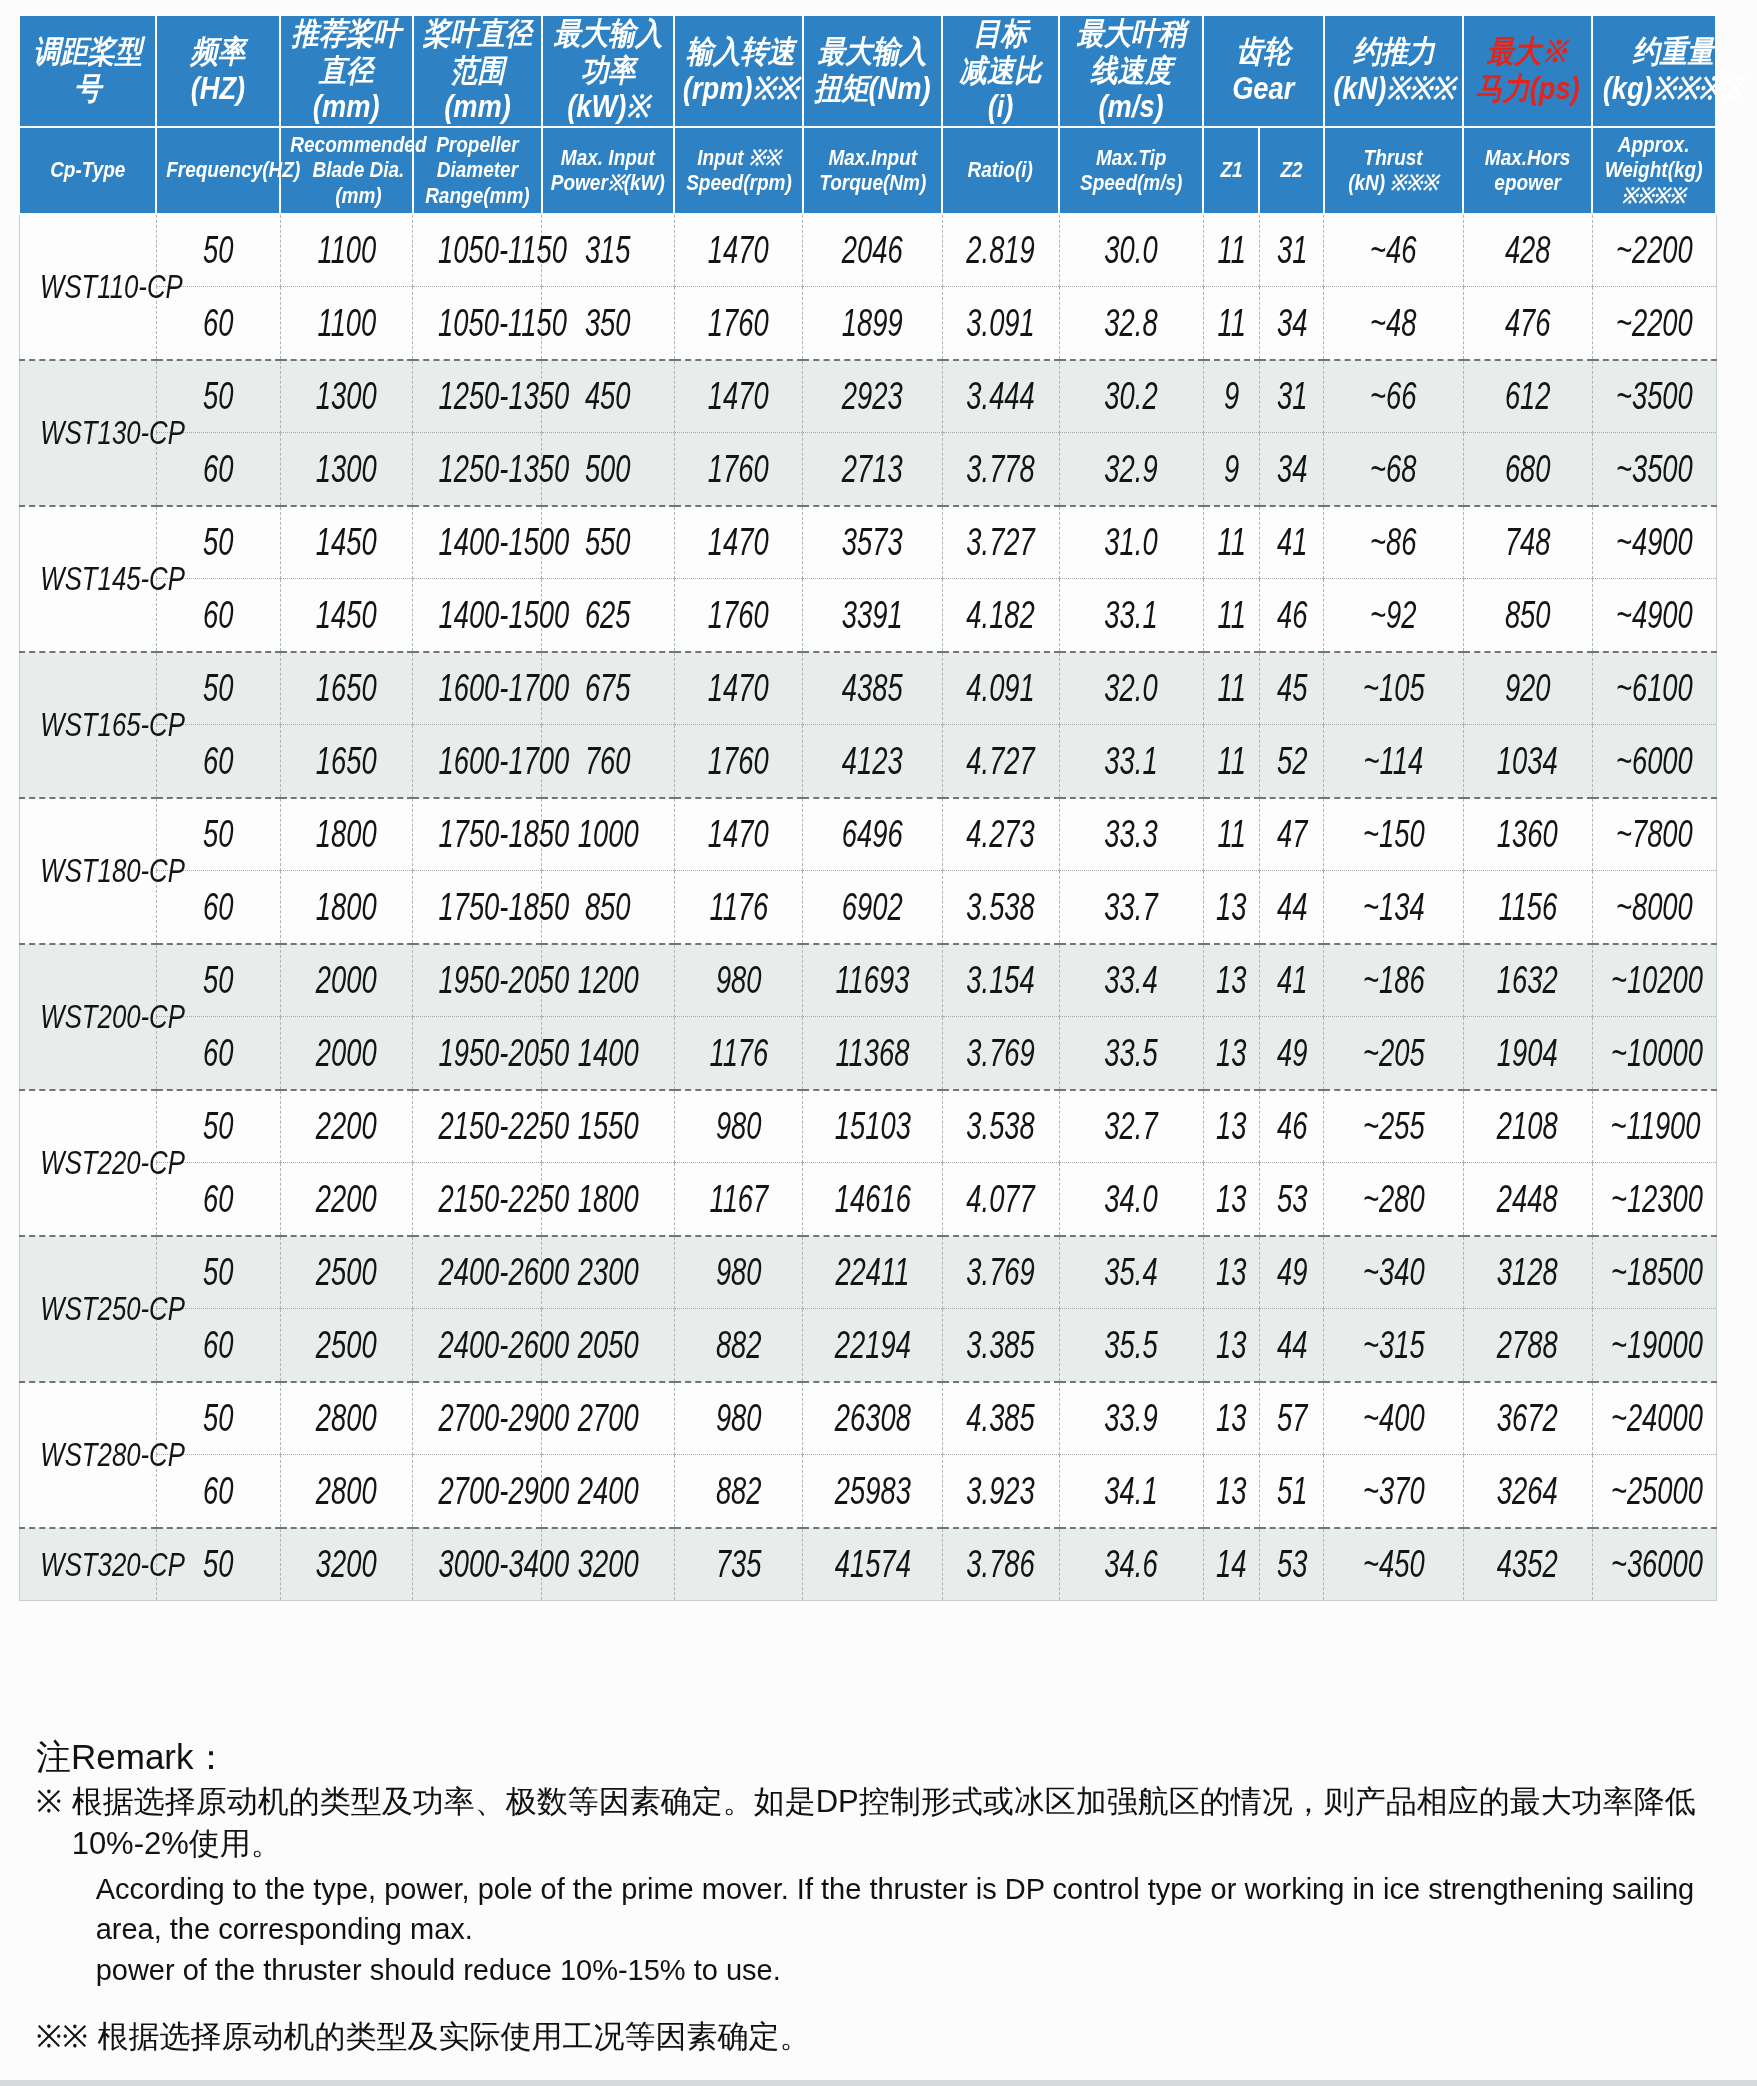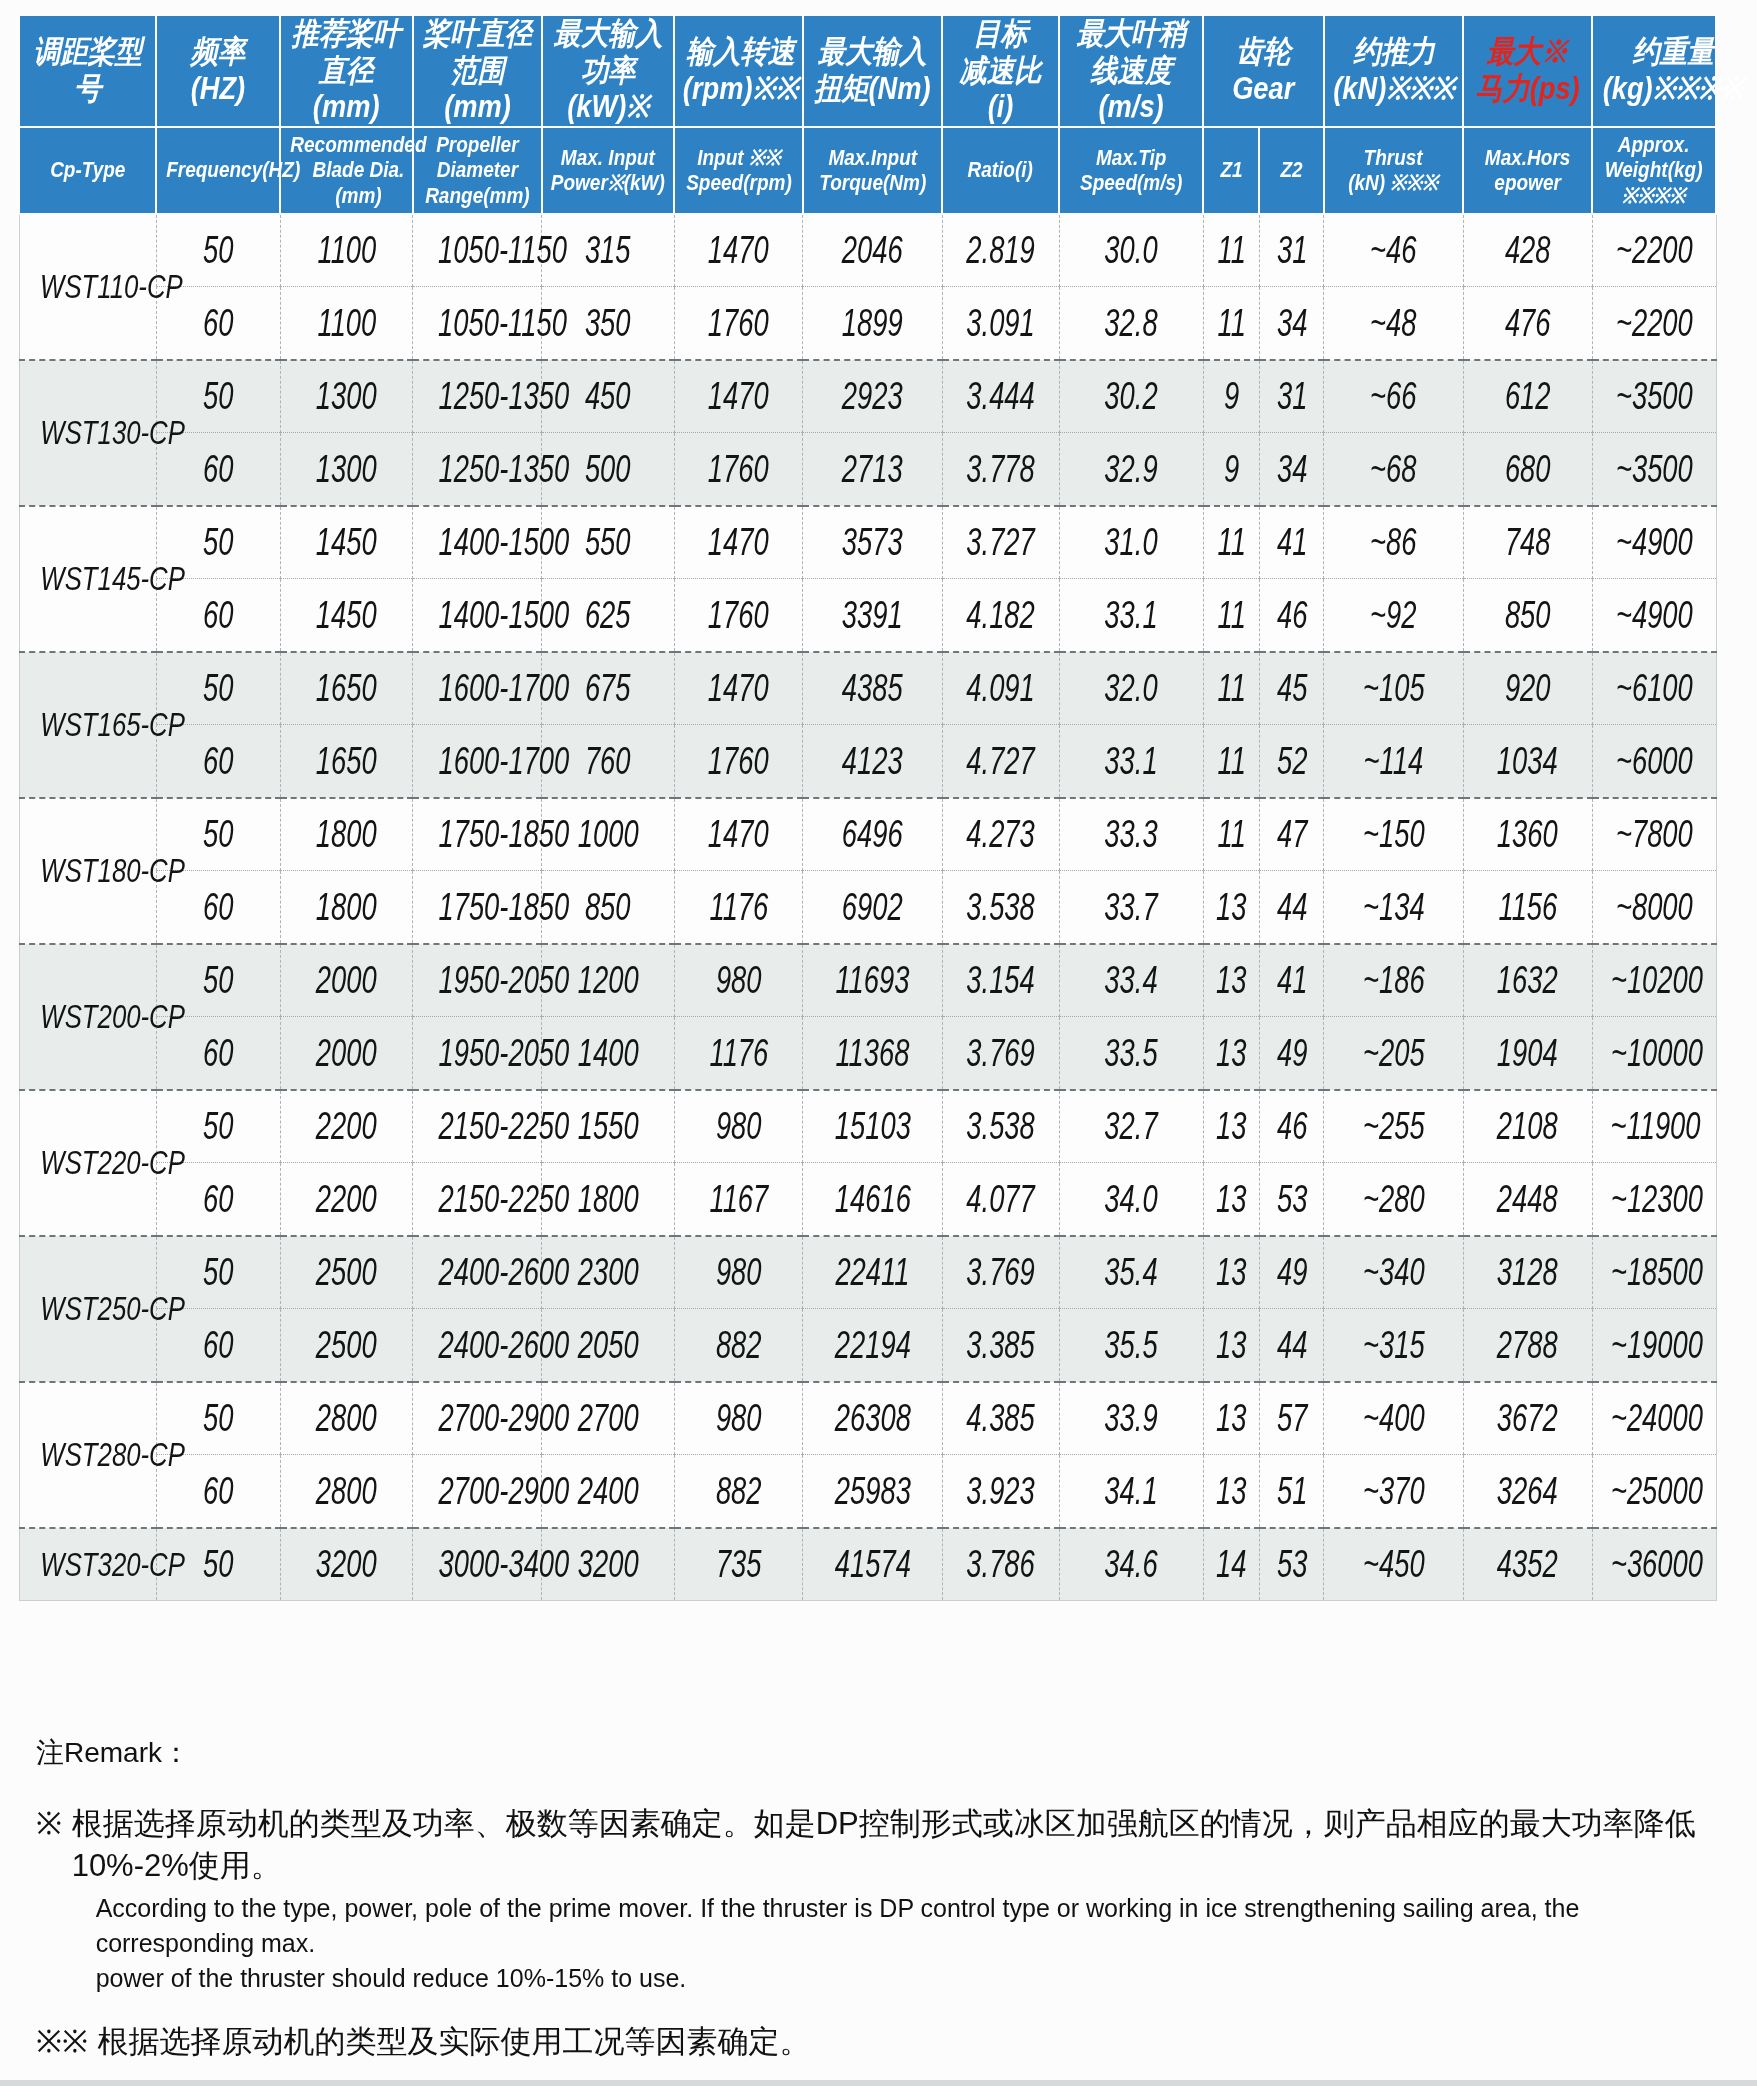--- a/index.html
+++ b/index.html
@@ -28,26 +28,26 @@
   td:last-child{border-right:none;}
   tr.shaded td{background:#e8edec;}
   tr.group-start td{border-top:2.1px dashed #6f767b;}
   tr.sub-row td{border-top:1.4px dotted #a3a9ad;}
   td .v{
     display:inline-block;white-space:nowrap;font-size:38px;line-height:1;
     transform:scaleX(0.72);transform-origin:center;color:#141414;
   }
   td.model .v{font-size:33px;transform:scaleX(0.78);}
   .remarks{position:absolute;left:36px;top:1734px;right:42px;color:#111;}
-  .remark-title{font-size:28px;margin-bottom:31px;}
+  .remark-title{font-size:35px;}
   .remark-item{display:flex;gap:9.7px;margin-bottom:25px;align-items:flex-start;}
   .remark-marker{font-size:31px;line-height:1.35;flex:0 0 auto;}
   .remark-body{flex:1 1 auto;}
   .remark-zh{font-size:31px;line-height:1.35;margin-bottom:4.2px;}
-  .remark-en{font-size:25px;line-height:1.4;white-space:pre-line;padding-left:24px;}
+  .remark-en{font-size:29px;line-height:1.4;white-space:pre-line;padding-left:24px;}
   .bottom-strip{position:absolute;left:0;bottom:0;width:100%;height:7px;background:#d7dada;}
 </style>
 </head>
 <body>
 
 <div class="table-wrap">
   <table>
     <colgroup>
       <col style="width:8.1%">
         <col style="width:7.3%">

